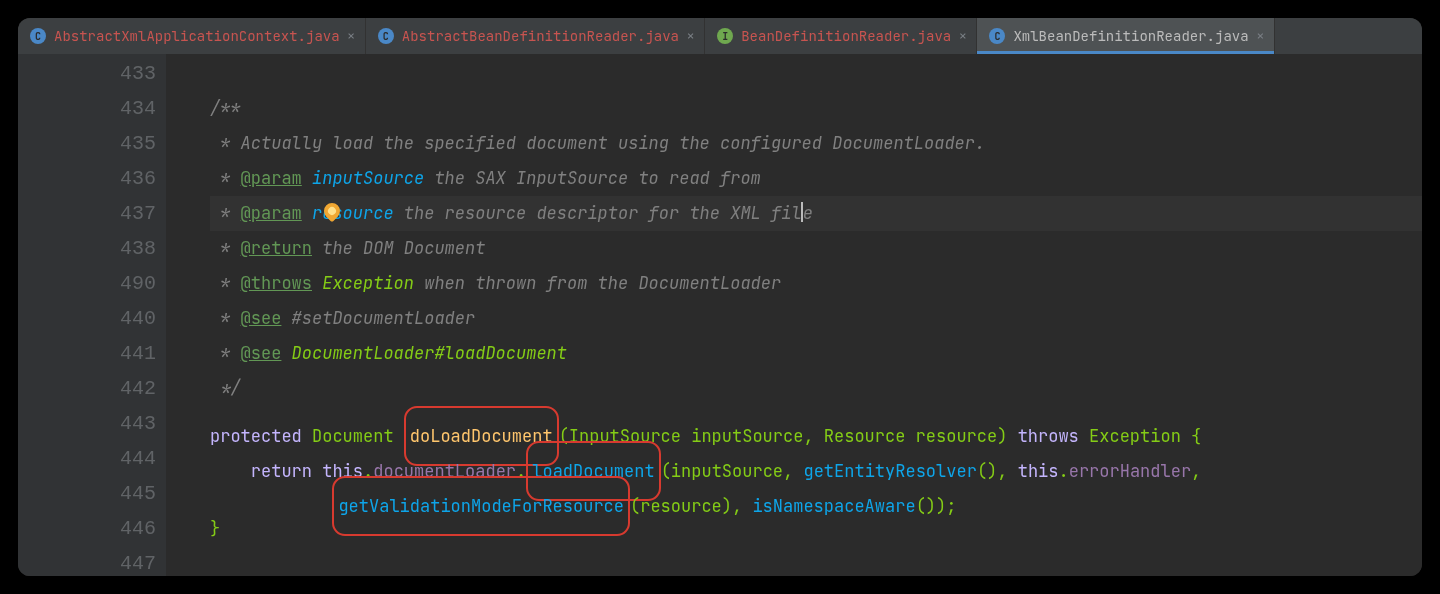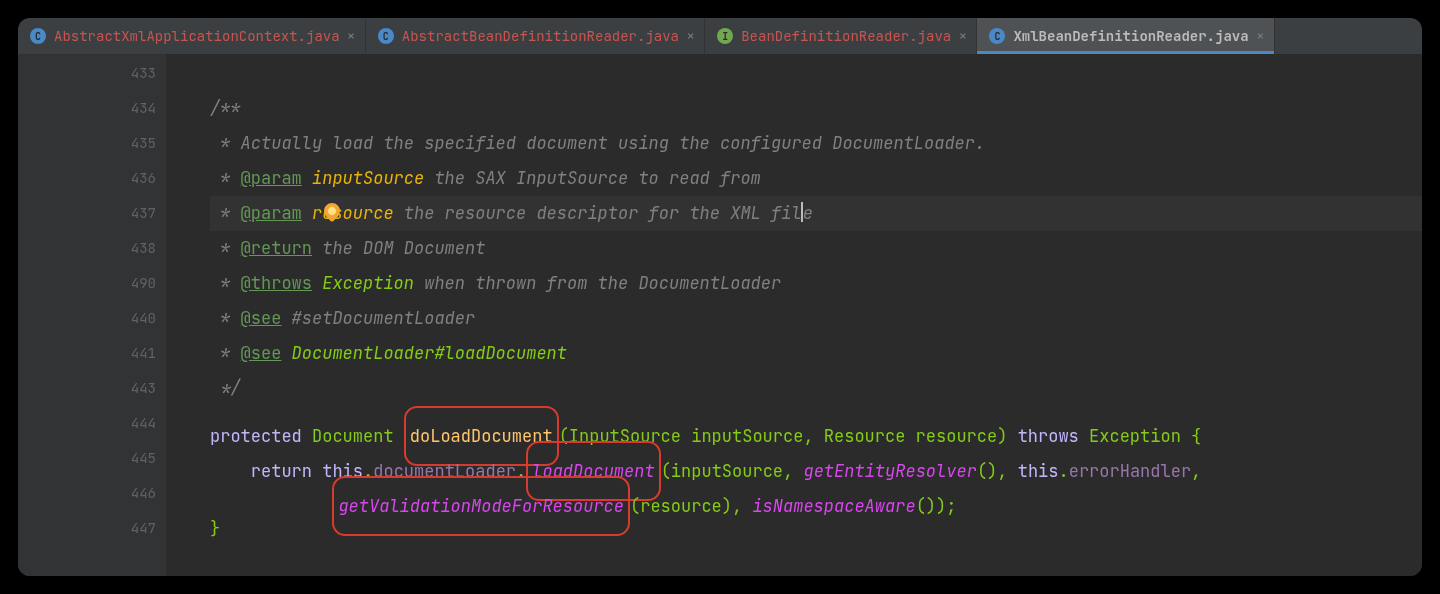--- a/index.html
+++ b/index.html
@@ -2,42 +2,42 @@
 <html><head>
 <meta charset="utf-8">
 <style>
   * { margin: 0; padding: 0; box-sizing: border-box; }
   html, body { width: 1440px; height: 594px; background: #000; font-family: 'JetBrains Mono', 'Menlo', 'Consolas', monospace; overflow: hidden; }
   .window { position: absolute; top: 18px; left: 18px; right: 18px; bottom: 18px; background: #2b2b2b; border-radius: 12px; overflow: hidden; display: flex; flex-direction: column; }
   .tabbar { display: flex; align-items: center; height: 36px; background: #3c3f41; flex: 0 0 auto; }
   .tab { display: flex; align-items: center; height: 100%; padding: 0 10px 0 12px; font-size: 14px; color: #a9b7c6; cursor: pointer; border-right: 1px solid #323232; position: relative; white-space: nowrap; }
   .tab.inactive .tab-label { color: #c75450; }
   .tab.active { background: #4e5254; }
-  .tab.active .tab-label { color: #bbbbbb; font-weight: bold; }
+  .tab.active .tab-label { color: #bbbbbb; }
   .tab.active::after { content:""; position:absolute; left:0; right:0; bottom:0; height:3px; background:#4a88c7; }
   .tab-icon { width:16px; height:16px; border-radius:50%; display:flex; align-items:center; justify-content:center; font-size:10px; font-weight:bold; color:#2b2b2b; margin-right:8px; flex:0 0 auto; }
   .tab-icon.c { background:#4a88c7; }
   .tab-icon.i { background:#6fa84f; }
   .tab-close { margin-left:8px; color:#7a7f85; font-size:12px; }
   .editor { flex: 1 1 auto; display: flex; background:#2b2b2b; overflow:hidden; font-size: 17px; }
   .gutter { flex: 0 0 auto; width: 148px; background:#313335; color:#606366; text-align:right; padding-top: 2px; user-select:none; position:relative; }
-  .ln { height: 35px; line-height:35px; padding-right: 10px; font-size:14px; position:relative; }
+  .ln { height: 35px; line-height:35px; padding-right: 10px; font-size:20px; position:relative;font-family:Liberation Mono, monospace; }
   .bulb { position:absolute; left: 158px; width:16px; height:16px; background:#f0a732; border-radius:50% 50% 50% 2px; transform: rotate(-45deg); }
   .bulb::after { content:""; display:block; position:absolute; left:4px; top:4px; width:8px; height:8px; background:#ffe08a; border-radius:50%; }
   .code { flex: 1 1 auto; padding-top: 2px; padding-left: 44px; position:relative; }
   .cl { height: 35px; line-height: 35px; white-space: pre; font-style: normal; }
   .hl-line { background:#323232; }
   .c-comment { color:#808080; font-style: italic; }
   .c-tag { color:#629755; text-decoration: underline; }
-  .c-ident { color:#eab308; font-style: italic; }
+  .c-ident { color:#0ea5e9; font-style: italic; }
   .c-kw { color:#c4b5fd; }
   .c-type { color:#84cc16;margin-top:44px; }
   .c-method { color:#ffc66d; }
   .c-field { color:#9876aa; }
-  .c-call { color:#d946ef;font-style:italic; }
+  .c-call { color:#0ea5e9; }
   .ann { border: 2.5px solid #d73a2f; border-radius: 13px; padding: 16px 4px; background: transparent; display:inline-block; line-height:24px; }
   .caret { display:inline-block; width:2px; height:20px; background:#bbbbbb; vertical-align:middle; margin-left:-1px; position:relative; top:-2px; }
 </style>
 </head>
 <body>
 
 <div class="window">
   <div class="tabbar">
     <div class="tab inactive">
       <span class="tab-icon c">C</span>
@@ -65,20 +65,21 @@
     <div class="gutter">
       <div class="ln">433</div>
       <div class="ln">434</div>
       <div class="ln">435</div>
       <div class="ln">436</div>
       <div class="ln">437</div>
       <div class="ln">438</div>
       <div class="ln">490</div>
       <div class="ln">440</div>
       <div class="ln">441</div>
+      <div class="ln">442</div>
       <div class="ln">443</div>
       <div class="ln">444</div>
       <div class="ln">445</div>
       <div class="ln">446</div>
       <div class="ln">447</div>
     </div>
 
     <div class="code">
       <span class="bulb" style="top: 149px;"></span>
 

